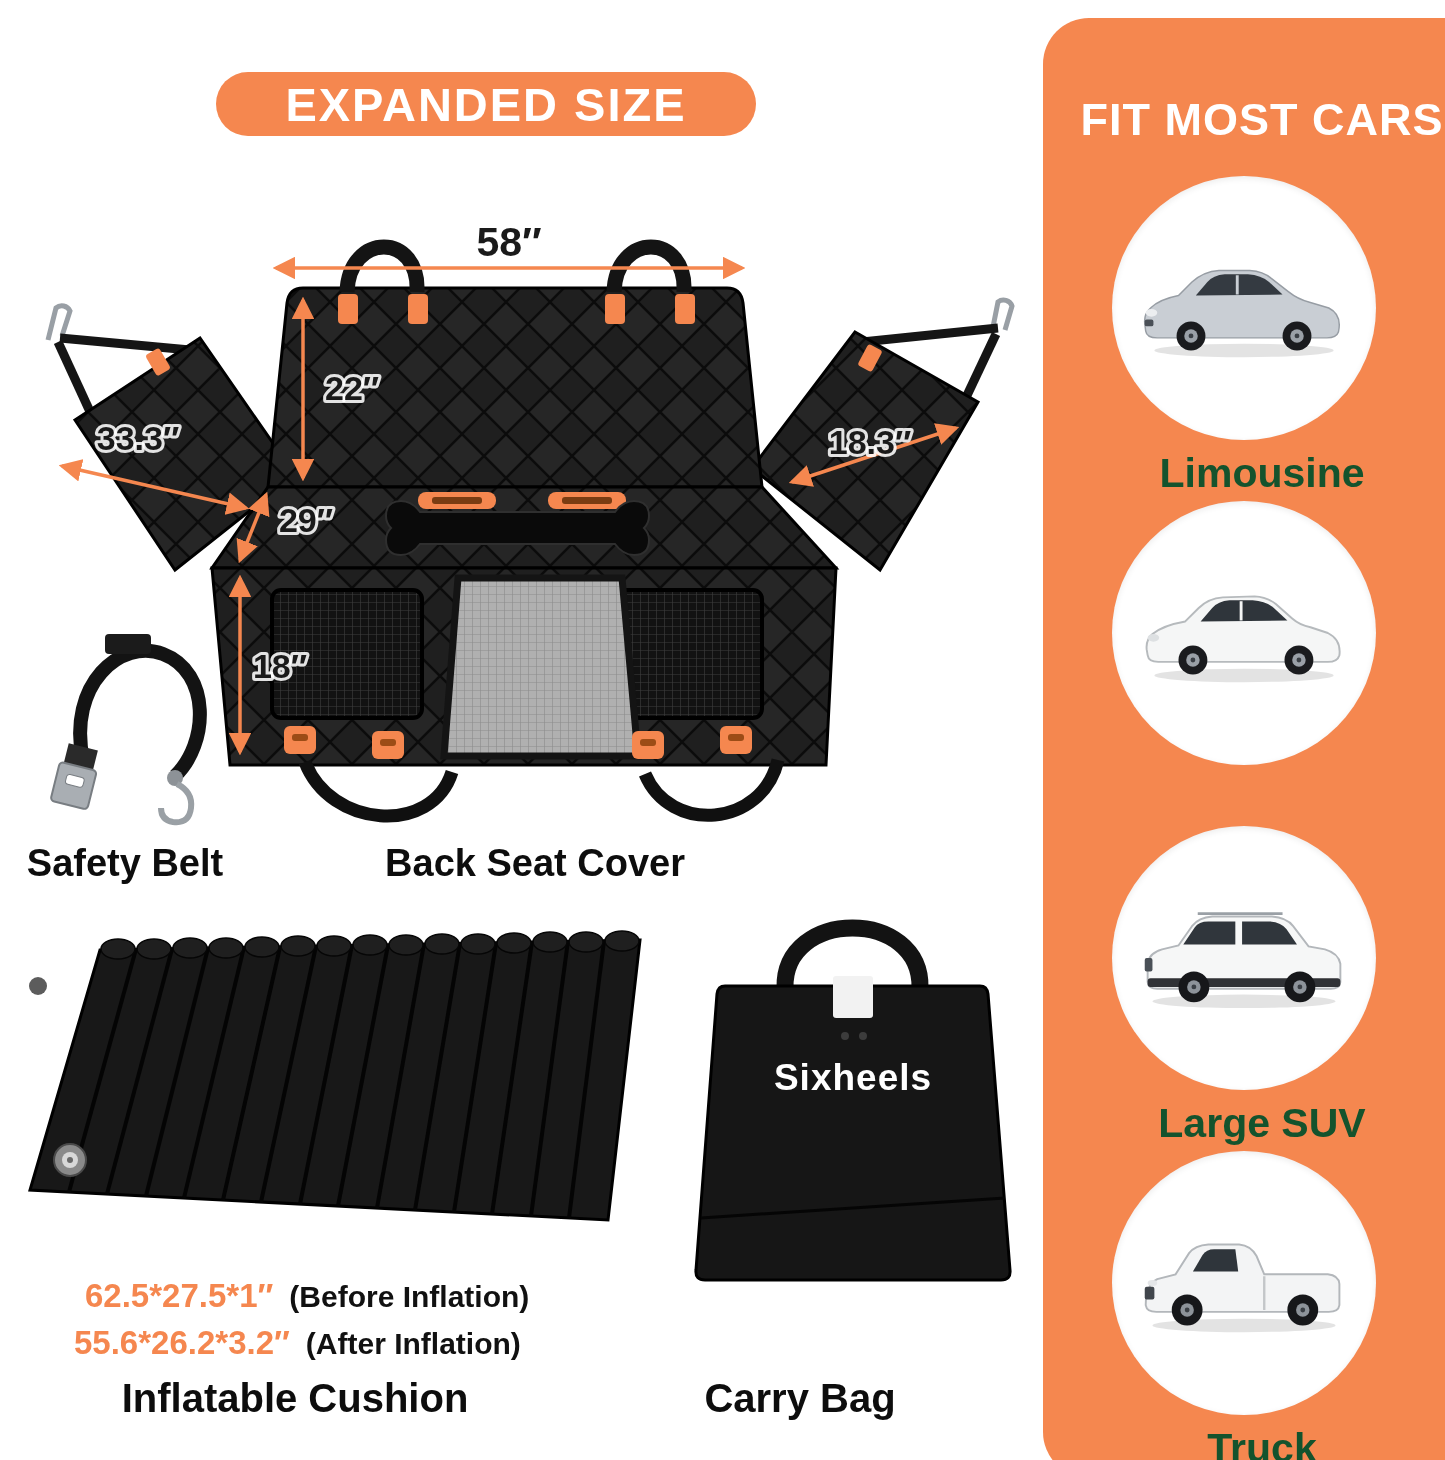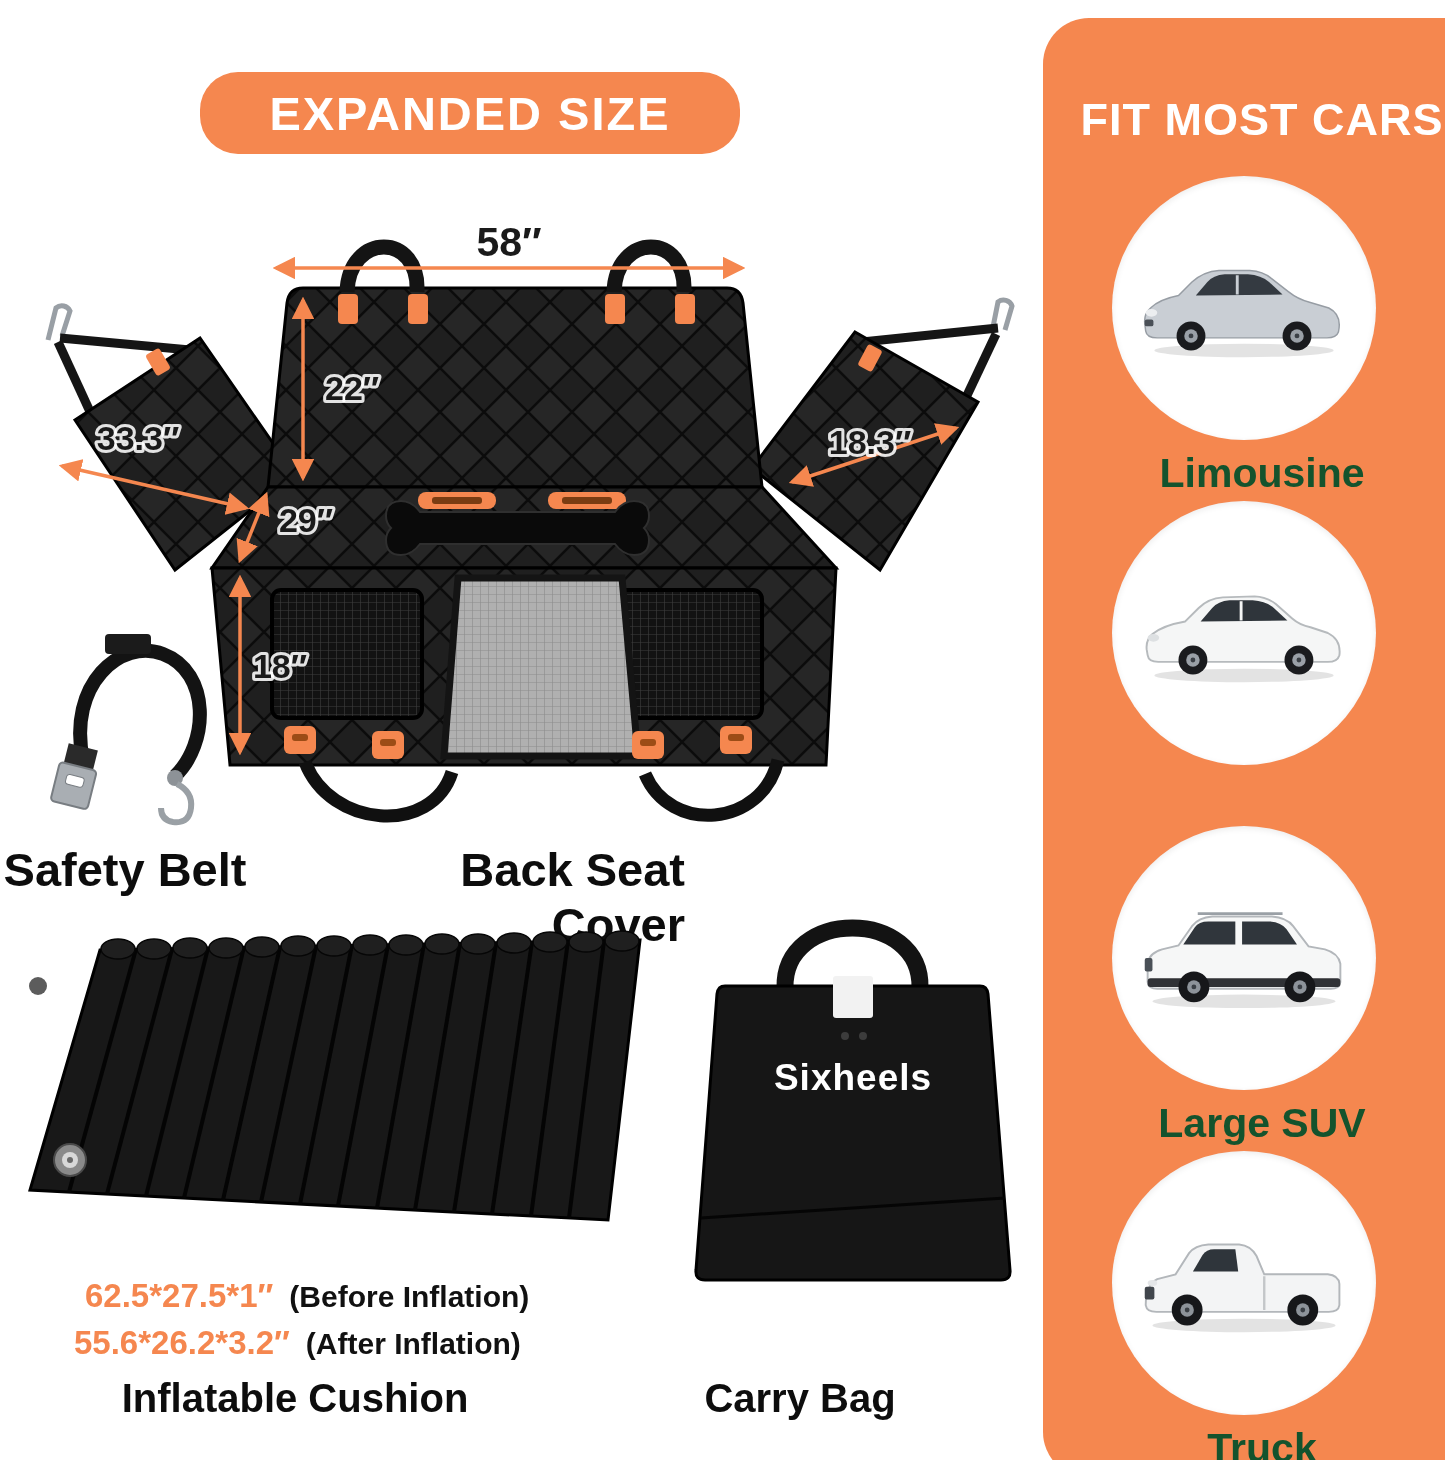--- a/index.html
+++ b/index.html
@@ -1,27 +1,27 @@
 <!DOCTYPE html>
 <html><head>
 <meta charset="utf-8">
 <style>
   :root{ --accent:#F5874F; }
   html,body{margin:0;padding:0;background:#ffffff;}
   .stage{position:relative;width:1445px;height:1460px;background:#ffffff;overflow:hidden;
          font-family:"Liberation Sans",sans-serif;}
   .abs{position:absolute;}
 
-  .banner{left:200px;top:72px;width:540px;height:82px;background:var(--accent);
+  .banner{left:216px;top:72px;width:540px;height:64px;background:var(--accent);
           border-radius:38px;display:flex;align-items:center;justify-content:center;}
   .banner span{color:#fff;font-size:47px;font-weight:700;letter-spacing:2px;}
 
   .label{color:#0d0d0d;font-weight:700;}
   .label-lg{font-size:40px;}
-  .label-md{font-size:47px;}
+  .label-md{font-size:38px;}
 
   .size-line{font-size:30px;font-weight:700;color:#111;white-space:nowrap;}
   .size-line .num{color:var(--accent);font-size:33px;margin-right:16px;}
 
   .panel{left:1043px;top:0;width:438px;height:1460px;background:var(--accent);
          border-radius:46px 0 0 46px;margin-top:18px;}
   .panel-title{position:absolute;top:76px;left:0;width:100%;text-align:center;color:#fff;
                font-size:45px;font-weight:700;letter-spacing:1px;}
   .vcircle{position:absolute;left:69px;width:264px;height:264px;background:#fff;border-radius:50%;
            display:flex;align-items:center;justify-content:center;box-shadow:0 2px 6px rgba(0,0,0,0.08) inset;}

